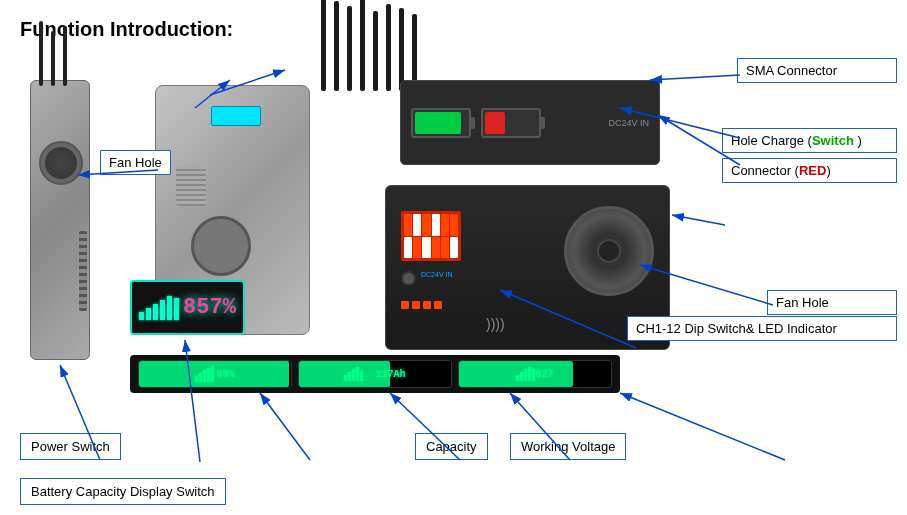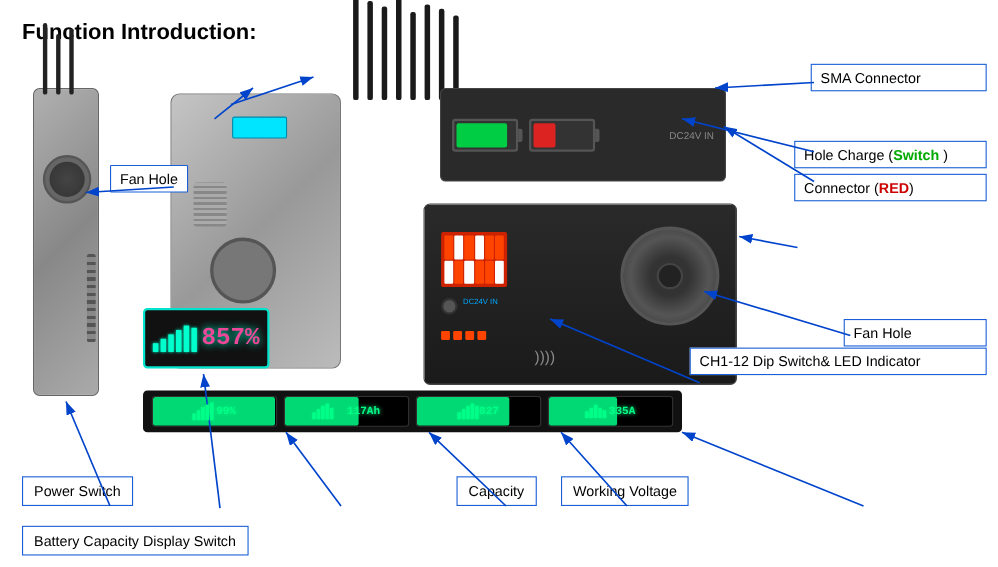--- a/index.html
+++ b/index.html
@@ -486,33 +486,20 @@
           <div style="width:3px;height:6px;background:#00ff88;box-shadow:0 0 2px #00ff88;"></div>
           <div style="width:3px;height:9px;background:#00ff88;box-shadow:0 0 2px #00ff88;"></div>
           <div style="width:3px;height:12px;background:#00ff88;box-shadow:0 0 2px #00ff88;"></div>
           <div style="width:3px;height:14px;background:#00ff88;box-shadow:0 0 2px #00ff88;"></div>
           <div style="width:3px;height:12px;background:#00ff88;box-shadow:0 0 2px #00ff88;"></div>
         </div>
         <span class="battery-segment-text">827</span>
       </div>
     </div>
 
-    <div class="battery-segment">
-      <div class="battery-segment-inner" style="width:55%;"></div>
-      <div style="display:flex;align-items:center;gap:2px;position:relative;z-index:1;">
-        <div style="display:flex;gap:1px;align-items:flex-end;">
-          <div style="width:3px;height:6px;background:#00ff88;box-shadow:0 0 2px #00ff88;"></div>
-          <div style="width:3px;height:9px;background:#00ff88;box-shadow:0 0 2px #00ff88;"></div>
-          <div style="width:3px;height:12px;background:#00ff88;box-shadow:0 0 2px #00ff88;"></div>
-          <div style="width:3px;height:9px;background:#00ff88;box-shadow:0 0 2px #00ff88;"></div>
-          <div style="width:3px;height:7px;background:#00ff88;box-shadow:0 0 2px #00ff88;"></div>
-        </div>
-        <span class="battery-segment-text">335A</span>
-      </div>
-    </div>
   </div>
 
 
   <div class="label-box" style="top:150px;left:100px;">
     <span>Fan Hole</span>
   </div>
 
   <div class="info-box" style="top:58px;width:160px;">
     <span>SMA Connector</span>
   </div>

